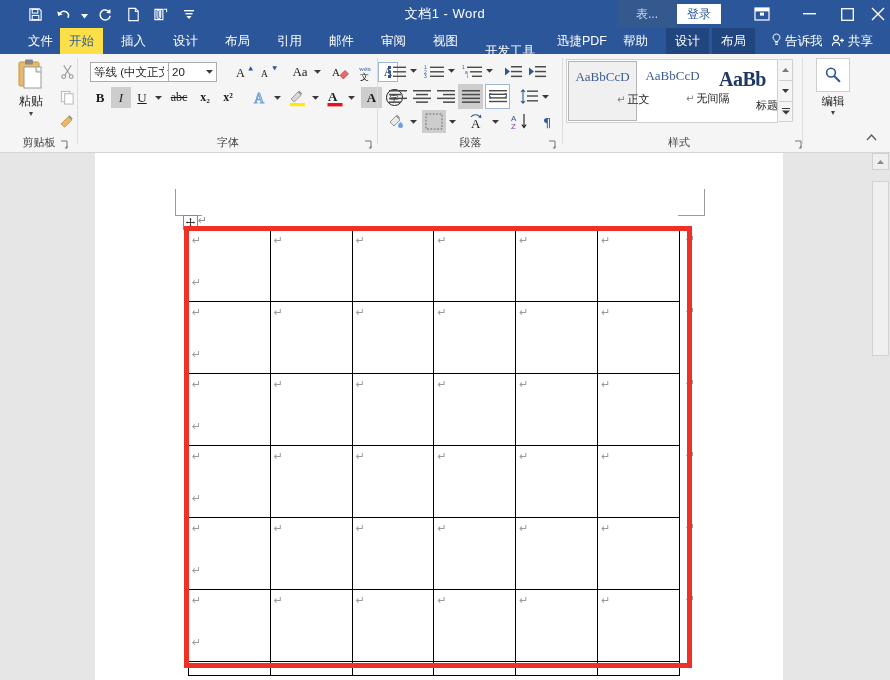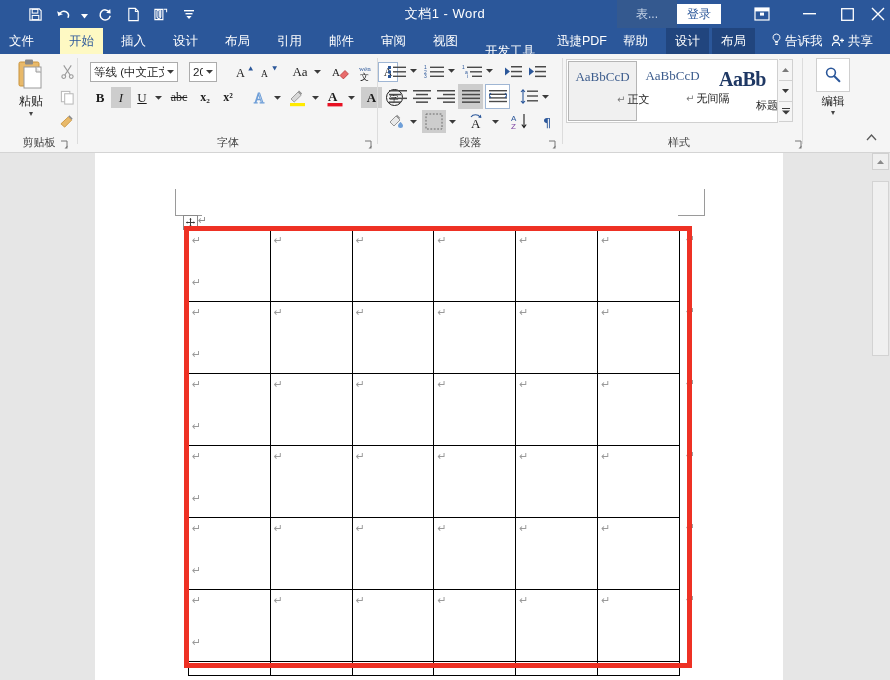--- a/index.html
+++ b/index.html
@@ -24,21 +24,21 @@
   .signin{position:absolute;left:677px;top:4px;height:20px;padding:0 10px;line-height:20px;background:#ffffff;color:#2b579a;font-size:12px;cursor:pointer;}
   .ribbon-display{position:absolute;left:745px;top:0;width:34px;height:28px;display:flex;align-items:center;justify-content:center;cursor:pointer;}
   .wbtn{position:absolute;top:0;width:38px;height:28px;display:flex;align-items:center;justify-content:center;cursor:pointer;}
   .wbtn#min{left:790px;}
   .wbtn#max{left:828px;}
   .wbtn#close{left:866px;width:24px;}
 
   
   .tabstrip{position:absolute;left:0;top:28px;width:890px;height:26px;background:#2b579a;}
   .tab{position:absolute;top:0;height:26px;line-height:26px;padding:0 9px;color:#ffffff;font-size:12.5px;white-space:nowrap;cursor:pointer;}
-  .tab.active{background:#fef9c3;color:#2b579a;}
+  .tab.active{background:#fde047;color:#2b579a;}
   .tab.ctx{background:#21457e;}
   .tab .bulb{display:inline-block;vertical-align:-1px;margin-right:3px;}
   .tab .person{display:inline-block;vertical-align:-2px;margin-right:3px;}
 
   
   .ribbon{position:absolute;left:0;top:54px;width:890px;height:98px;background:#f5f5f5;border-bottom:1px solid #d4d4d4;}
   .grp{position:absolute;top:0;height:98px;}
   .grp-label{position:absolute;bottom:2px;width:100%;text-align:center;font-size:11px;color:#444;}
   .grp-sep{position:absolute;top:4px;width:1px;height:86px;background:#dcdcdc;}
   .dlg{position:absolute;bottom:3px;width:9px;height:9px;cursor:pointer;}
@@ -174,21 +174,21 @@
         </svg>
     </div>
     <div class="wbtn" id="close">
       <svg width="14" height="14" viewBox="0 0 14 14">
           <path d="M1 1 13 13M13 1 1 13" stroke="#fff" stroke-width="1.4"></path>
         </svg>
     </div>
   </div>
 
   <div class="tabstrip">
-    <div class="tab" style="left:0;">文件</div>
+    <div class="tab" style="left:19px;">文件</div>
     <div class="tab active" style="left:60px;">开始</div>
     <div class="tab" style="left:112px;">插入</div>
     <div class="tab" style="left:164px;">设计</div>
     <div class="tab" style="left:216px;">布局</div>
     <div class="tab" style="left:268px;">引用</div>
     <div class="tab" style="left:320px;">邮件</div>
     <div class="tab" style="left:372px;">审阅</div>
     <div class="tab" style="left:424px;">视图</div>
     <div class="tab" style="left:476px;margin-top:10px;">开发工具</div>
     <div class="tab" style="left:548px;">迅捷PDF</div>
@@ -260,21 +260,21 @@
 
     <div class="grp" style="left:78px;width:300px;">
       <div class="combo" style="left:12px;top:8px;width:88px;">
         <span class="ctext">等线 (中文正文)</span>
         <span class="cbar">
           <svg width="7" height="4" viewBox="0 0 7 4">
               <path d="M0 0h7L3.5 3.8z" fill="#3a3a3a"></path>
             </svg>
         </span>
       </div>
-      <div class="combo" style="left:111px;top:8px;width:28px;align-items:center;">
+      <div class="combo" style="left:90px;top:8px;width:49px;align-items:center;">
         <span class="ctext">20</span>
         <span class="cbar">
           <svg width="7" height="4" viewBox="0 0 7 4">
               <path d="M0 0h7L3.5 3.8z" fill="#3a3a3a"></path>
             </svg>
         </span>
       </div>
       <div class="rb" style="left:156px;top:8px;width:21px;height:20px;">
         <svg width="19" height="16" viewBox="0 0 20 16">
             <text x="1" y="13" font-family="Liberation Serif, serif" font-size="13" fill="#1c1c1c">A</text>

